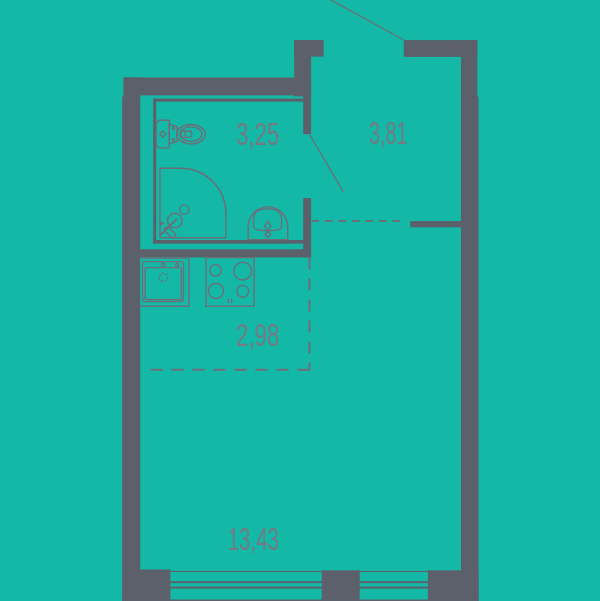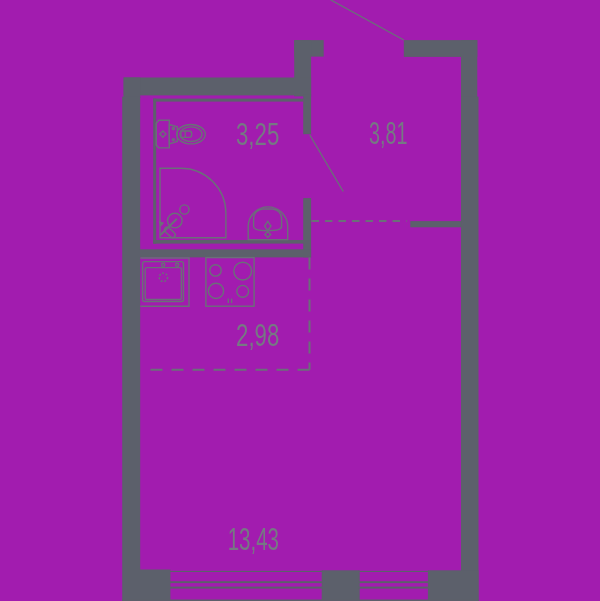--- a/index.html
+++ b/index.html
@@ -1,16 +1,16 @@
 <!DOCTYPE html>
 <html><head>
 <meta charset="utf-8">
 <style>
   html,body{margin:0;padding:0;background:#000;}
-  #plan{position:relative;width:600px;height:601px;background:#a21caf;overflow:hidden;}
+  #plan{position:relative;width:600px;height:601px;background:#14b8a6;overflow:hidden;}
   svg{position:absolute;left:0;top:0;}
   text{font-family:"Liberation Sans",sans-serif;fill:#767983;}
 </style>
 </head>
 <body>
 <div id="plan">
 <svg width="600" height="601" viewBox="0 0 600 601" fill="none">
   <g stroke="none" fill="#5c606b">
 
     <rect x="294.2" y="40.1" width="29.5" height="16.5"></rect>

